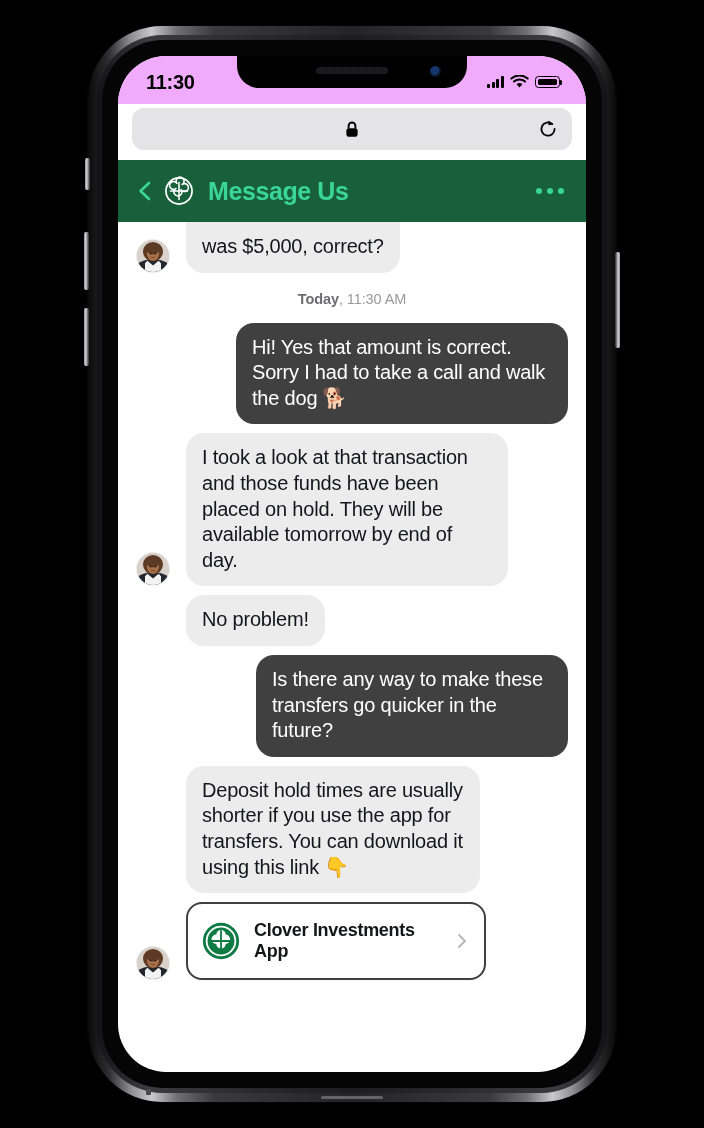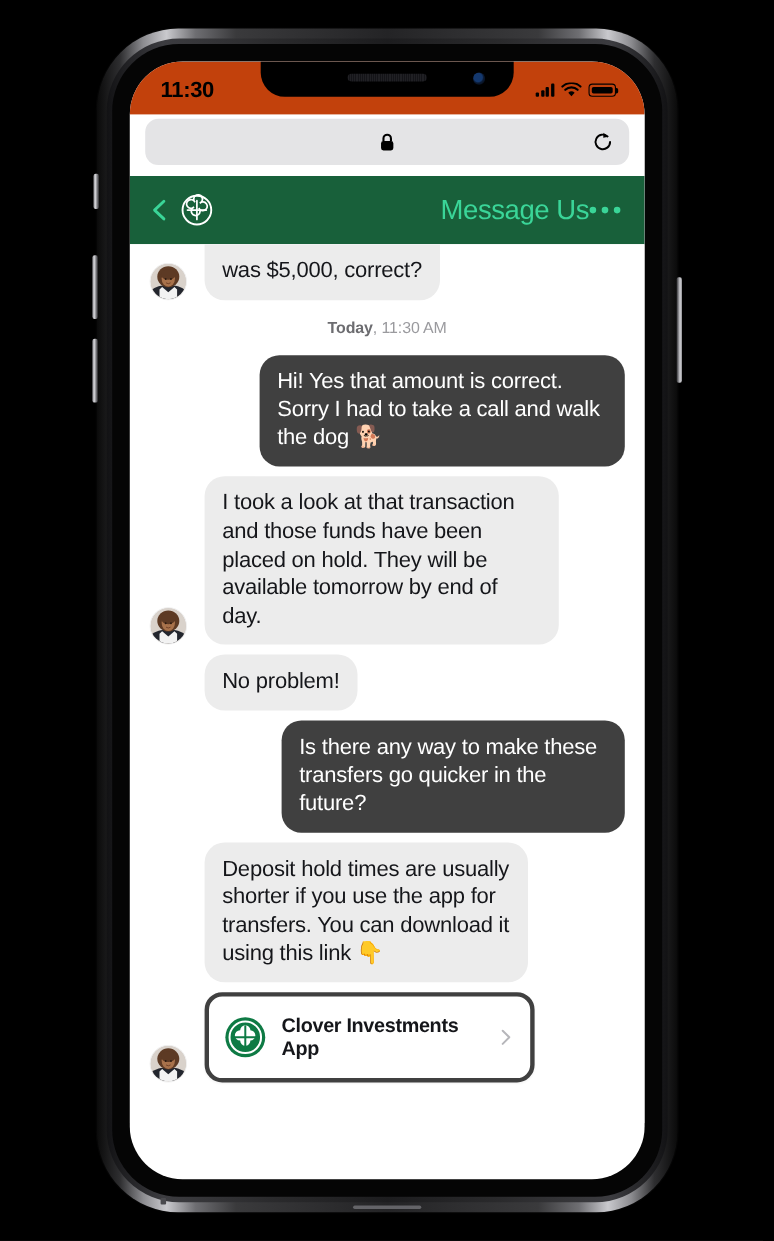--- a/index.html
+++ b/index.html
@@ -113,21 +113,21 @@
     right: 26px; top: 10px;
     width: 11px; height: 11px;
     border-radius: 50%;
     background: radial-gradient(circle at 42% 40%, #14386e 0 42%, #0b1a33 55%, #050608 100%);
   }
 
   
   .statusbar {
     position: relative;
     height: 48px;
-    background: #c2410c;
+    background: #f0abfc;
     display: flex;
     align-items: center;
     justify-content: space-between;
     padding: 0 26px 0 28px;
     box-sizing: border-box;
     z-index: 30;
   }
   .status-time {
     font-size: 20px;
     font-weight: bold;
@@ -208,25 +208,24 @@
   }
   .back-chevron {
     width: 22px; height: 22px;
     flex: 0 0 auto;
     margin-right: 8px;
   }
   .hdr-logo { width: 30px; height: 30px; flex: 0 0 auto; }
   .hdr-title {
     color: #3ad598;
     font-size: 25px;
-    font-weight: normal;
+    font-weight: bold;
     letter-spacing: -0.4px;
     margin-left: 14px;
     flex: 1;
-    text-align: right;
   }
   .kebab { display: flex; gap: 4.5px; }
   .kebab i {
     width: 6.5px; height: 6.5px;
     border-radius: 50%;
     background: #3ad598;
     display: block;
   }
 
   
@@ -274,21 +273,21 @@
     text-align: center;
     font-size: 14.5px;
     color: #9a9a9e;
     margin: 18px 0 16px 0;
     letter-spacing: -0.1px;
   }
   .daystamp b { color: #6c6c70; font-weight: bold; text-align: center; }
 
   
   .card {
-    border: 4px solid #404040;
+    border: 2px solid #404040;
     background: #fff;
     border-radius: 16px;
     padding: 16px 14px;
     display: flex;
     align-items: center;
     gap: 14px;
     width: 300px;
     box-sizing: border-box;
     box-shadow: 0 1px 2px rgba(0,0,0,0.04);
   }

